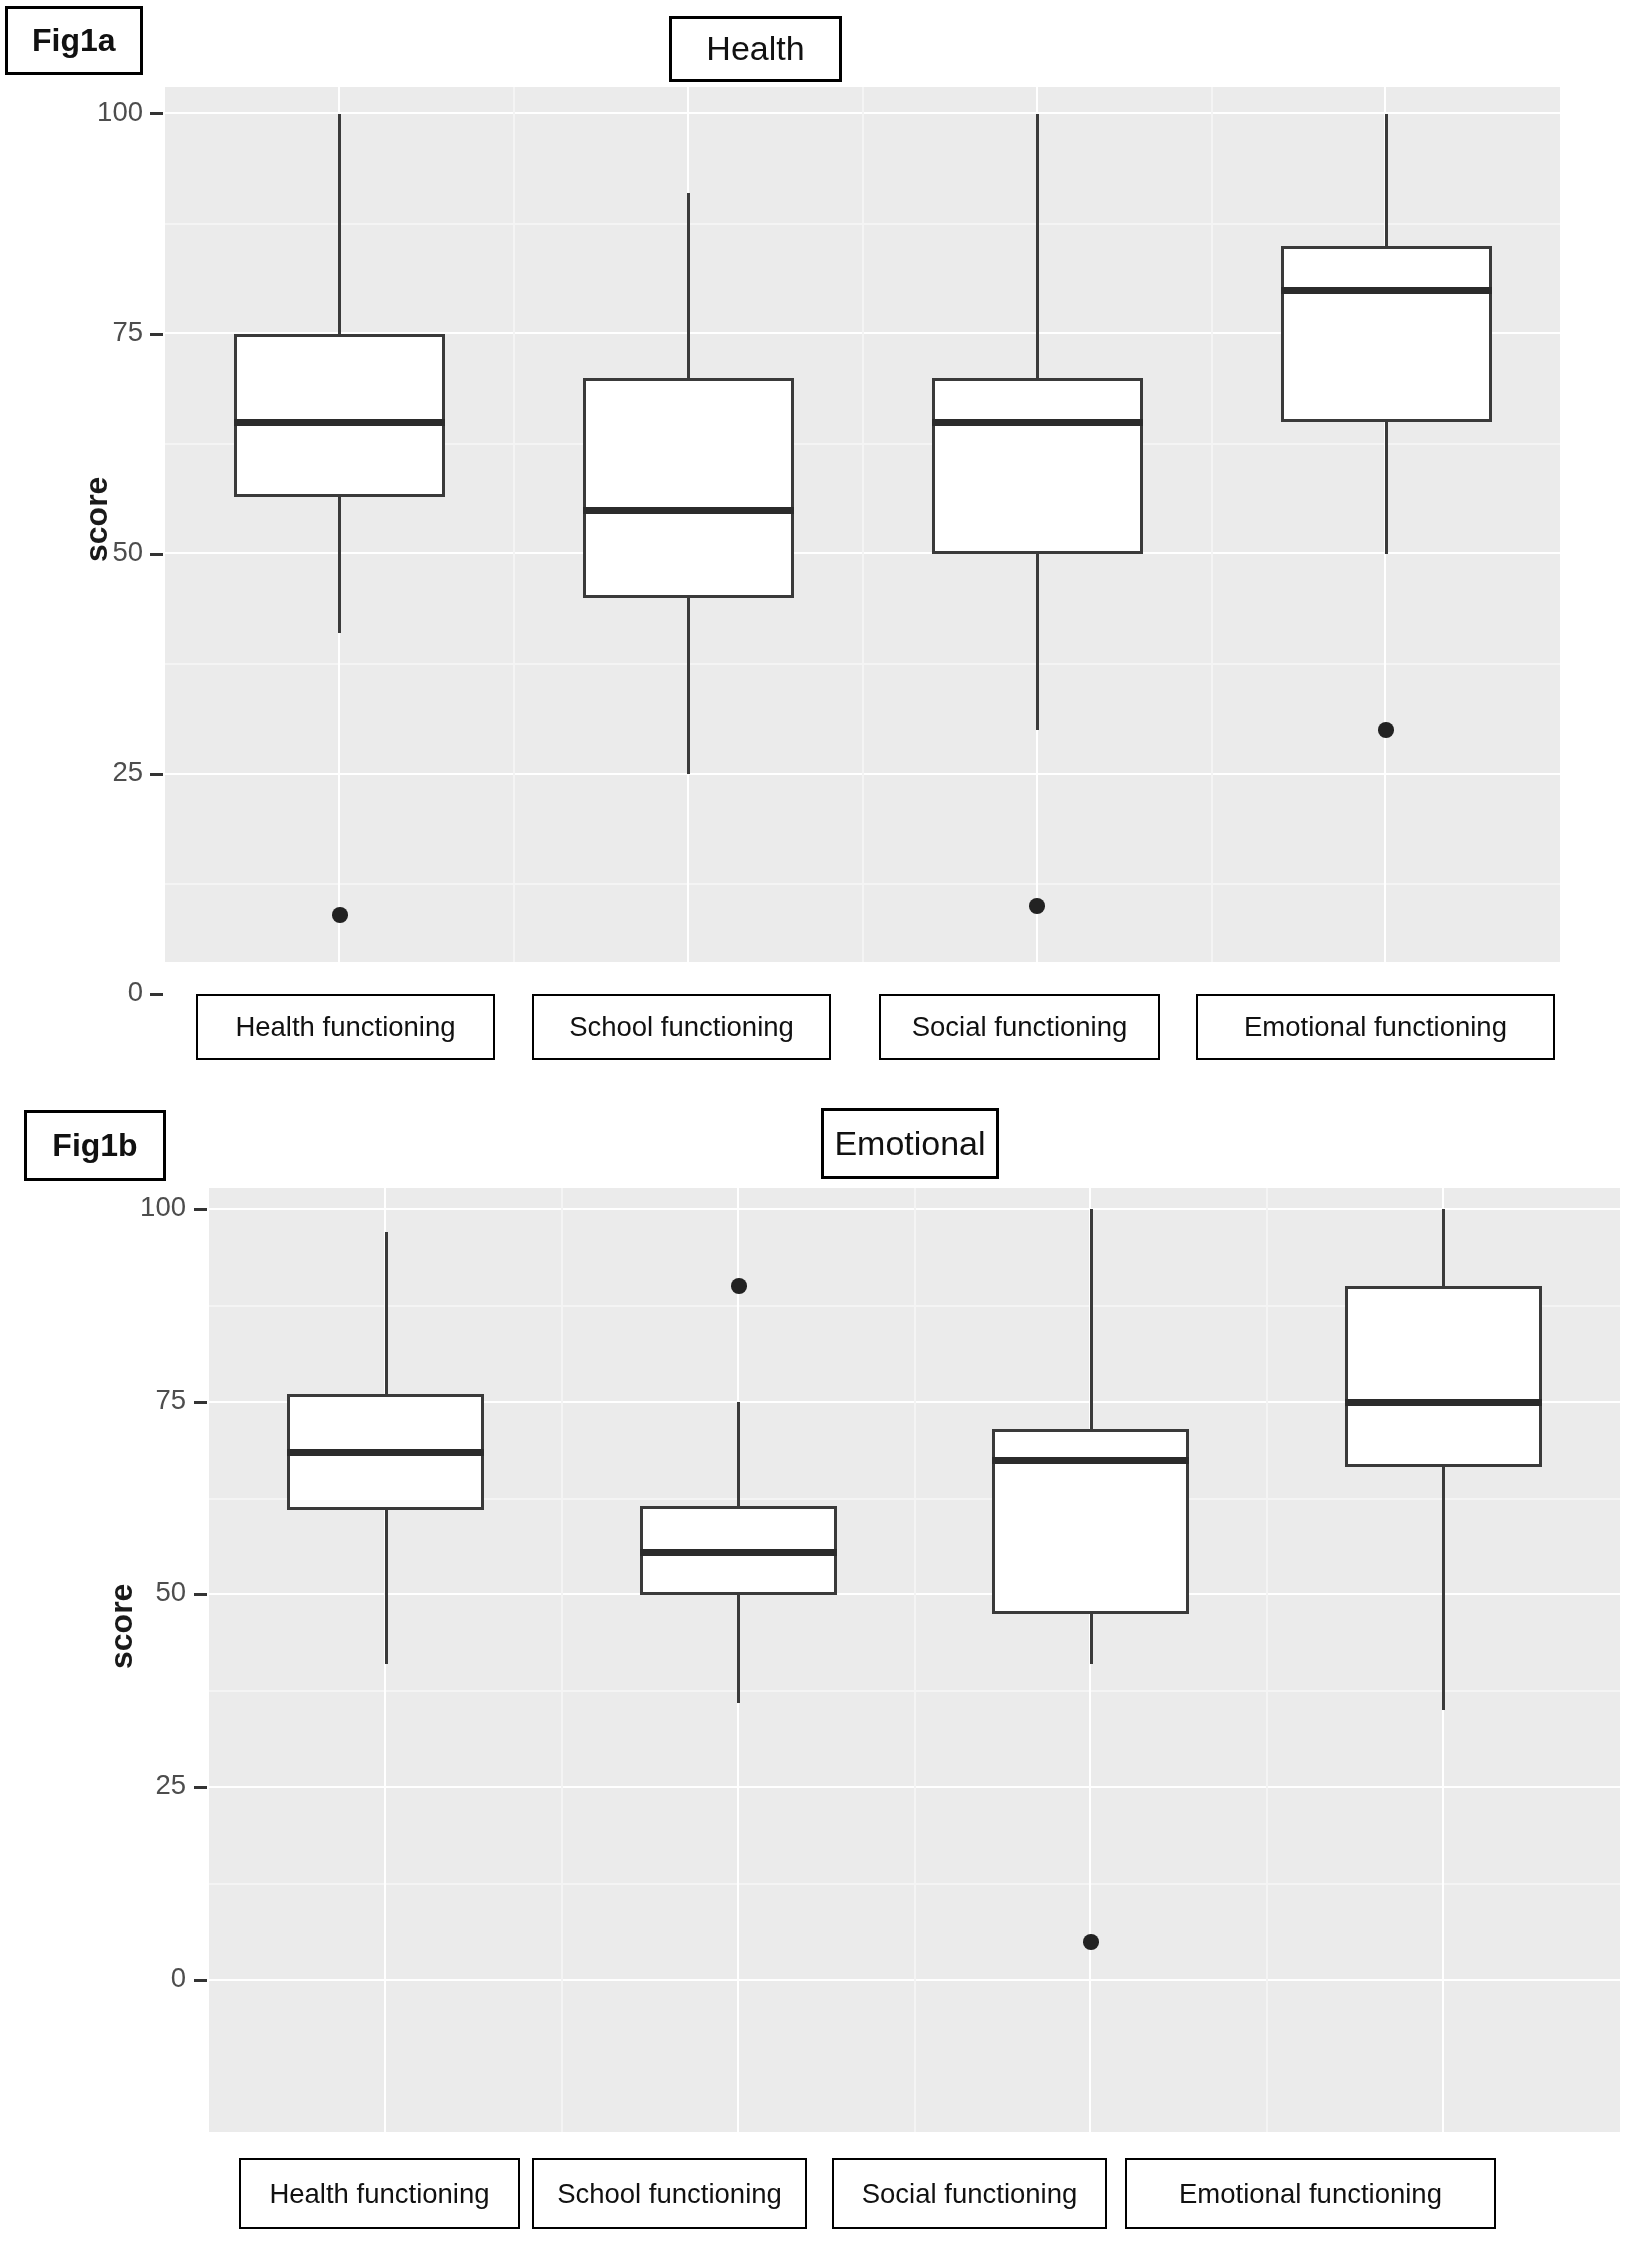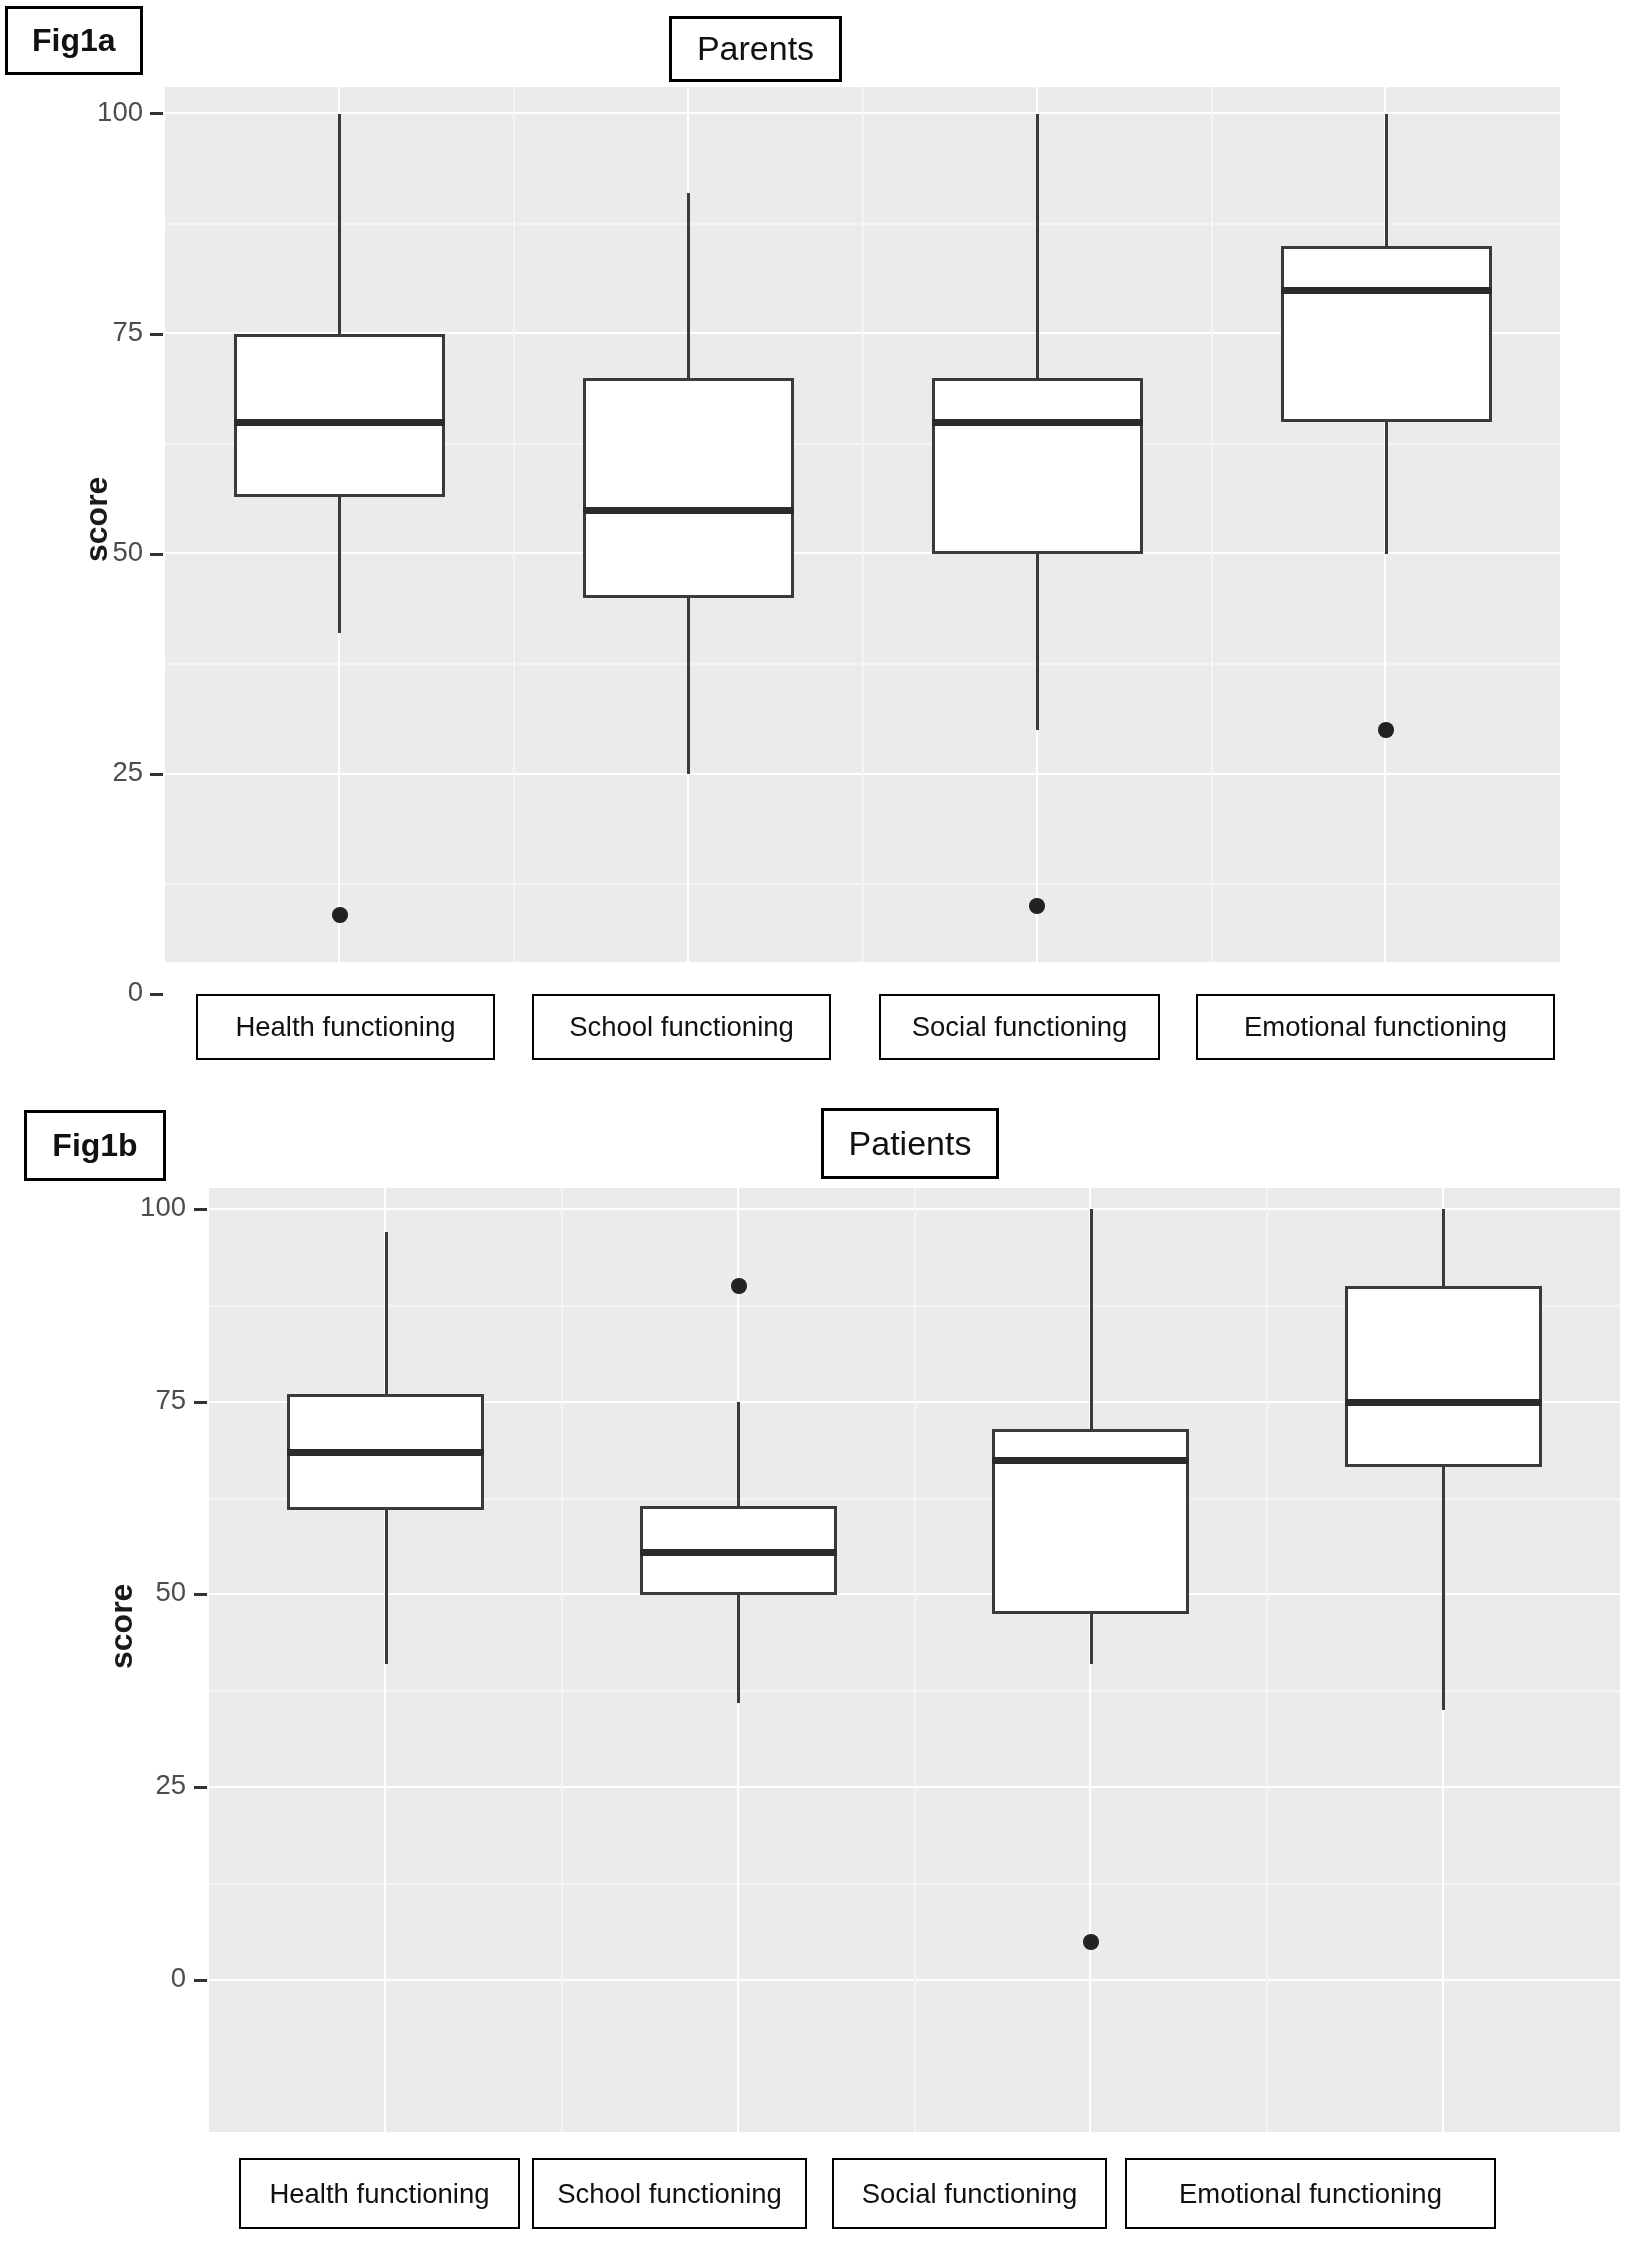--- a/index.html
+++ b/index.html
@@ -134,21 +134,21 @@
 </head>
 <body>
 
 <div id="page">
 
   <div class="tagbox" style="left:4.8px; top:6px; width:138px; height:69px; font-size:32px;">
     <span>Fig1a</span>
   </div>
 
   <div class="titlebox" style="left:669px; top:15.6px; width:173px; height:66px; font-size:34px;">
-    <span>Parents</span>
+    <span>Health</span>
   </div>
 
   <div class="axis-title" style="left:78px; top:562px;">
     <span>score</span>
   </div>
 
   <div id="panel-a" class="panel" style="left:165px; top:87px; width:1395px; height:875px;">
       <div class="gridline-major" style="top: 906px;"></div>
       <div class="gridline-major" style="top: 686px;"></div>
       <div class="gridline-major" style="top: 465px;"></div>
@@ -205,21 +205,21 @@
       <div class="xlabel-box" style="left: 532px; top: 994px; width: 299px; height: 66px; font-size: 27.5px;">School functioning</div>
       <div class="xlabel-box" style="left: 879px; top: 994px; width: 281px; height: 66px; font-size: 27.5px;">Social functioning</div>
       <div class="xlabel-box" style="left: 1196px; top: 994px; width: 359px; height: 66px; font-size: 27.5px;">Emotional functioning</div>
     </div>
 
   <div class="tagbox" style="left:24px; top:1110px; width:142px; height:71px; font-size:32px;">
     <span>Fig1b</span>
   </div>
 
   <div class="titlebox" style="left:821px; top:1108px; width:178px; height:71px; font-size:34px;">
-    <span>Patients</span>
+    <span>Emotional</span>
   </div>
 
   <div class="axis-title" style="left:103px; top:1669px;">
     <span>score</span>
   </div>
 
   <div id="panel-b" class="panel" style="left:209px; top:1188px; width:1411px; height:944px;">
       <div class="gridline-major" style="top: 791px;"></div>
       <div class="gridline-major" style="top: 598px;"></div>
       <div class="gridline-major" style="top: 405px;"></div>

